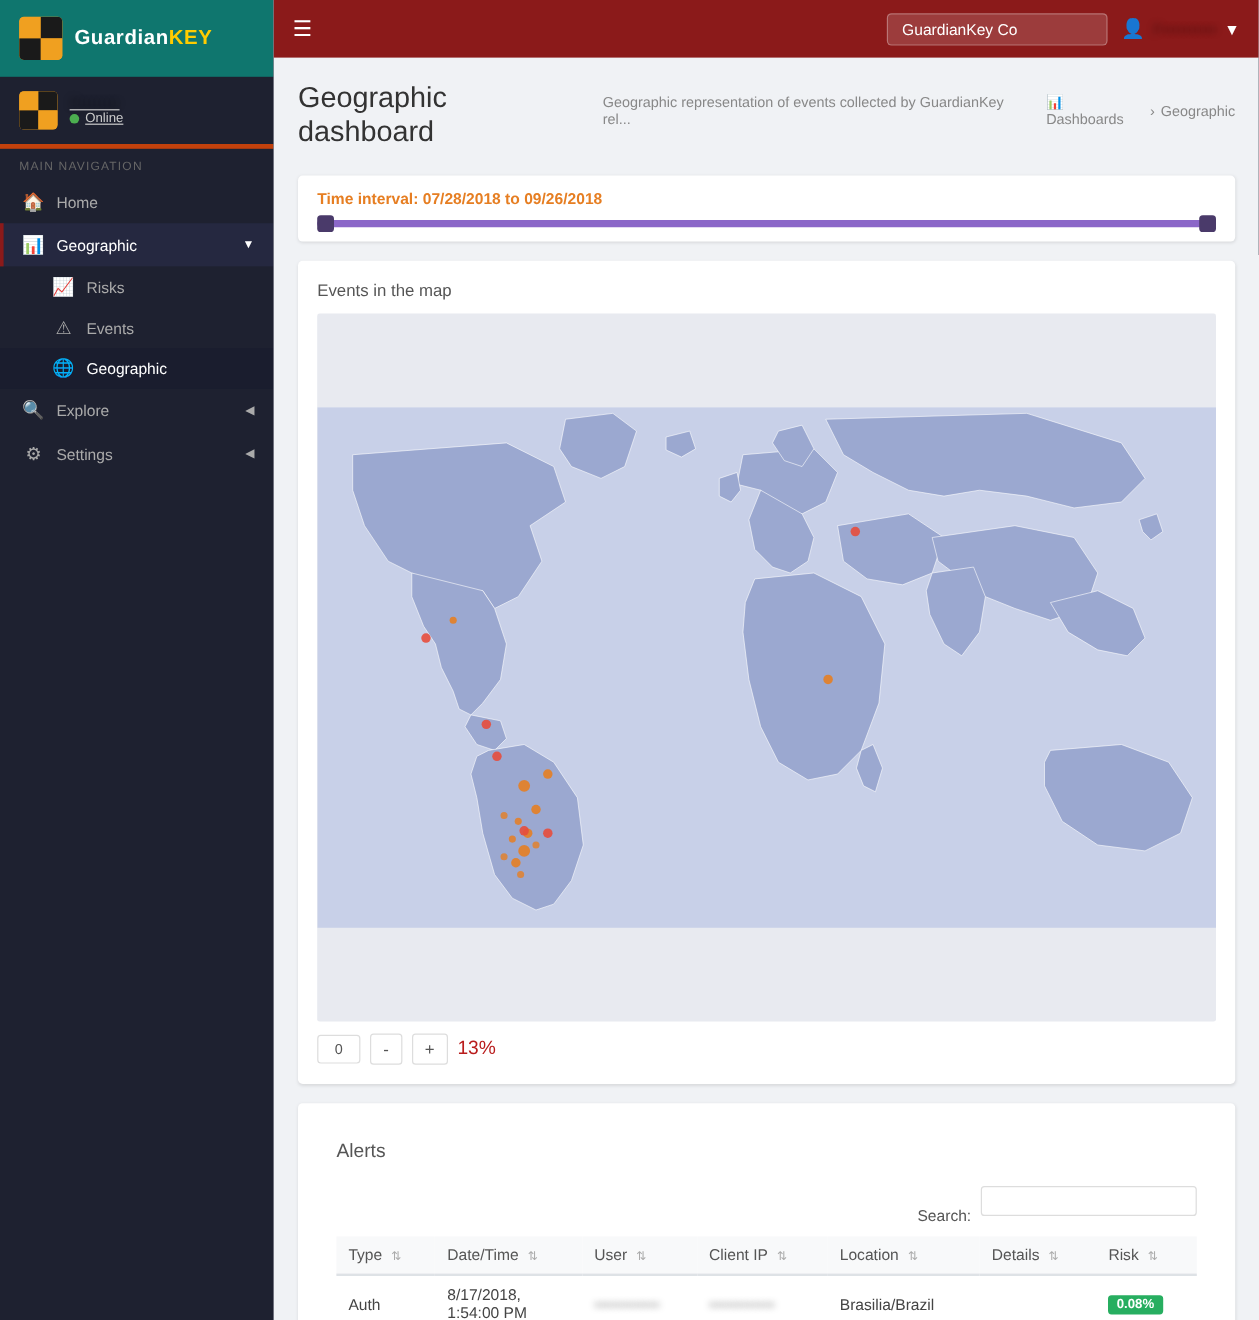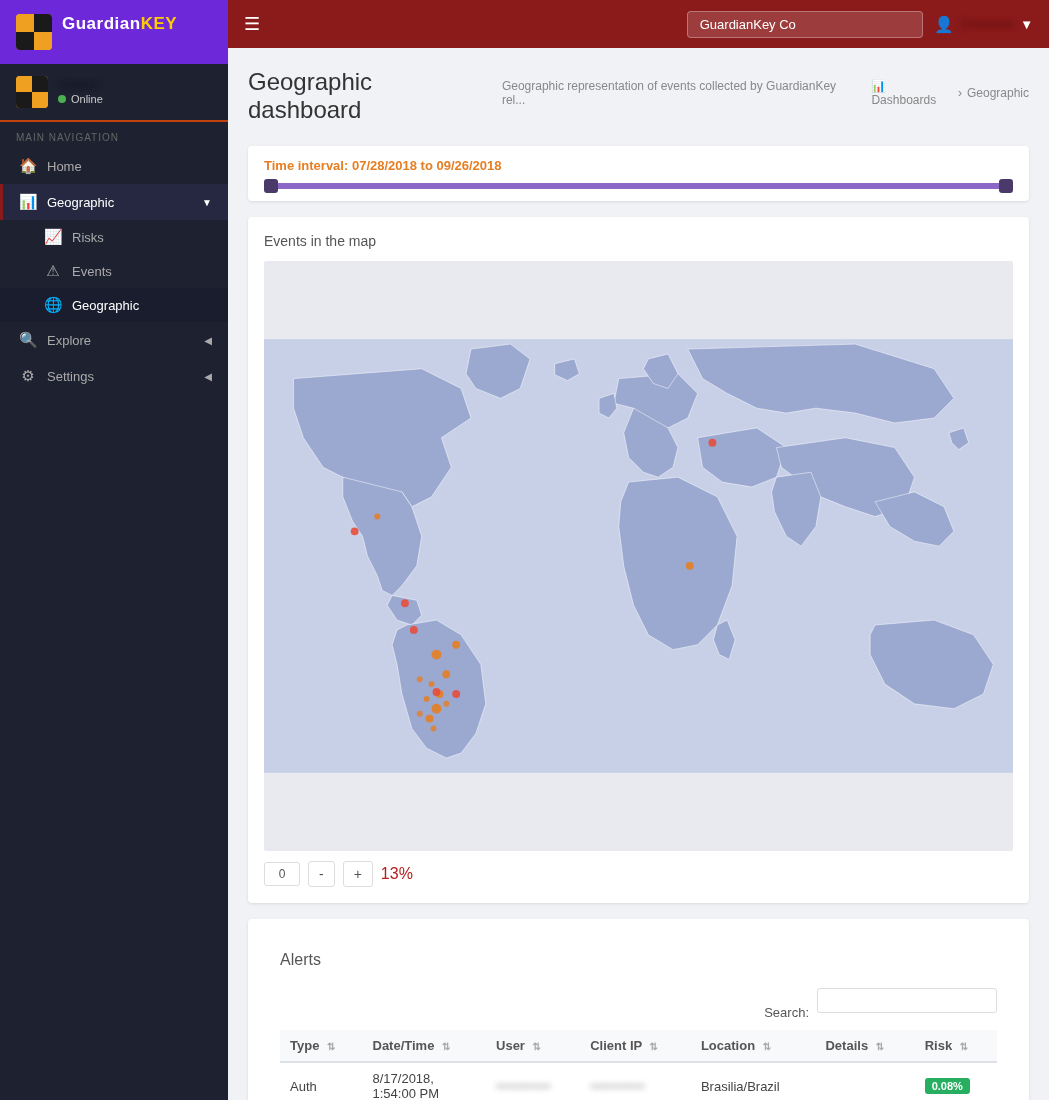--- a/index.html
+++ b/index.html
@@ -9,24 +9,24 @@
     #sidebar {
       width: 228px;
       min-width: 228px;
       background: #1e2130;
       color: #ccc;
       display: flex;
       flex-direction: column;
       overflow-y: auto;
     }
     #sidebar-logo {
-      background: #6d28d9;
+      background: #0f766e;
       padding: 14px 16px;
       display: flex;
-      align-items: flex-start;
+      align-items: center;
       gap: 10px;
     }
     .logo-icon {
       width: 36px; height: 36px;
       background: #f0a020;
       display: grid;
       grid-template-columns: 1fr 1fr;
       border-radius: 4px;
       overflow: hidden;
     }
@@ -36,21 +36,22 @@
     .logo-icon div:nth-child(3) { background: #1a1a1a; }
     .logo-icon div:nth-child(4) { background: #f0a020; }
     .logo-text { color: #fff; font-size: 17px; font-weight: bold; letter-spacing: 0.5px; }
     .logo-text span { color: #ffcc00; }
 
     .sidebar-user {
       padding: 12px 16px;
       display: flex;
       align-items: center;
       gap: 10px;
-      border-bottom: 2px solid #c2410c;
+      border-bottom: 4px solid #c2410c;
+      text-decoration: underline;
     }
     .user-avatar {
       width: 32px; height: 32px;
       background: #f0a020;
       border-radius: 4px;
       display: grid;
       grid-template-columns: 1fr 1fr;
       overflow: hidden;
     }
     .user-avatar div:nth-child(1) { background: #f0a020; }
@@ -117,21 +118,21 @@
     .topbar-search {
       margin-left: auto;
     }
     .topbar-search input {
       background: rgba(255,255,255,0.15);
       border: 1px solid rgba(255,255,255,0.3);
       border-radius: 4px;
       padding: 5px 12px;
       color: #fff;
       font-size: 13px;
-      width: 236px;
+      width: 184px;
       outline: none;
     }
     .topbar-search input::placeholder { color: rgba(255,255,255,0.6); }
     .topbar-user {
       display: flex;
       align-items: center;
       gap: 6px;
       color: #fff;
       font-size: 13px;
       cursor: pointer;
@@ -288,21 +289,21 @@
       font-size: 13px;
     }
     thead tr {
       background: #f8f9fa;
       border-bottom: 2px solid #dee2e6;
     }
     thead th {
       padding: 8px 10px;
       text-align: left;
       color: #555;
-      font-weight: 700;
+      font-weight: 400;
       white-space: nowrap;
       cursor: pointer;
     }
     thead th .sort-icon { color: #aaa; font-size: 10px; margin-left: 4px; }
     tbody tr { border-bottom: 1px solid #f0f0f0; }
     tbody td { padding: 8px 10px; color: #444; }
 
     .risk-badge {
       display: inline-block;
       background: #27ae60;

